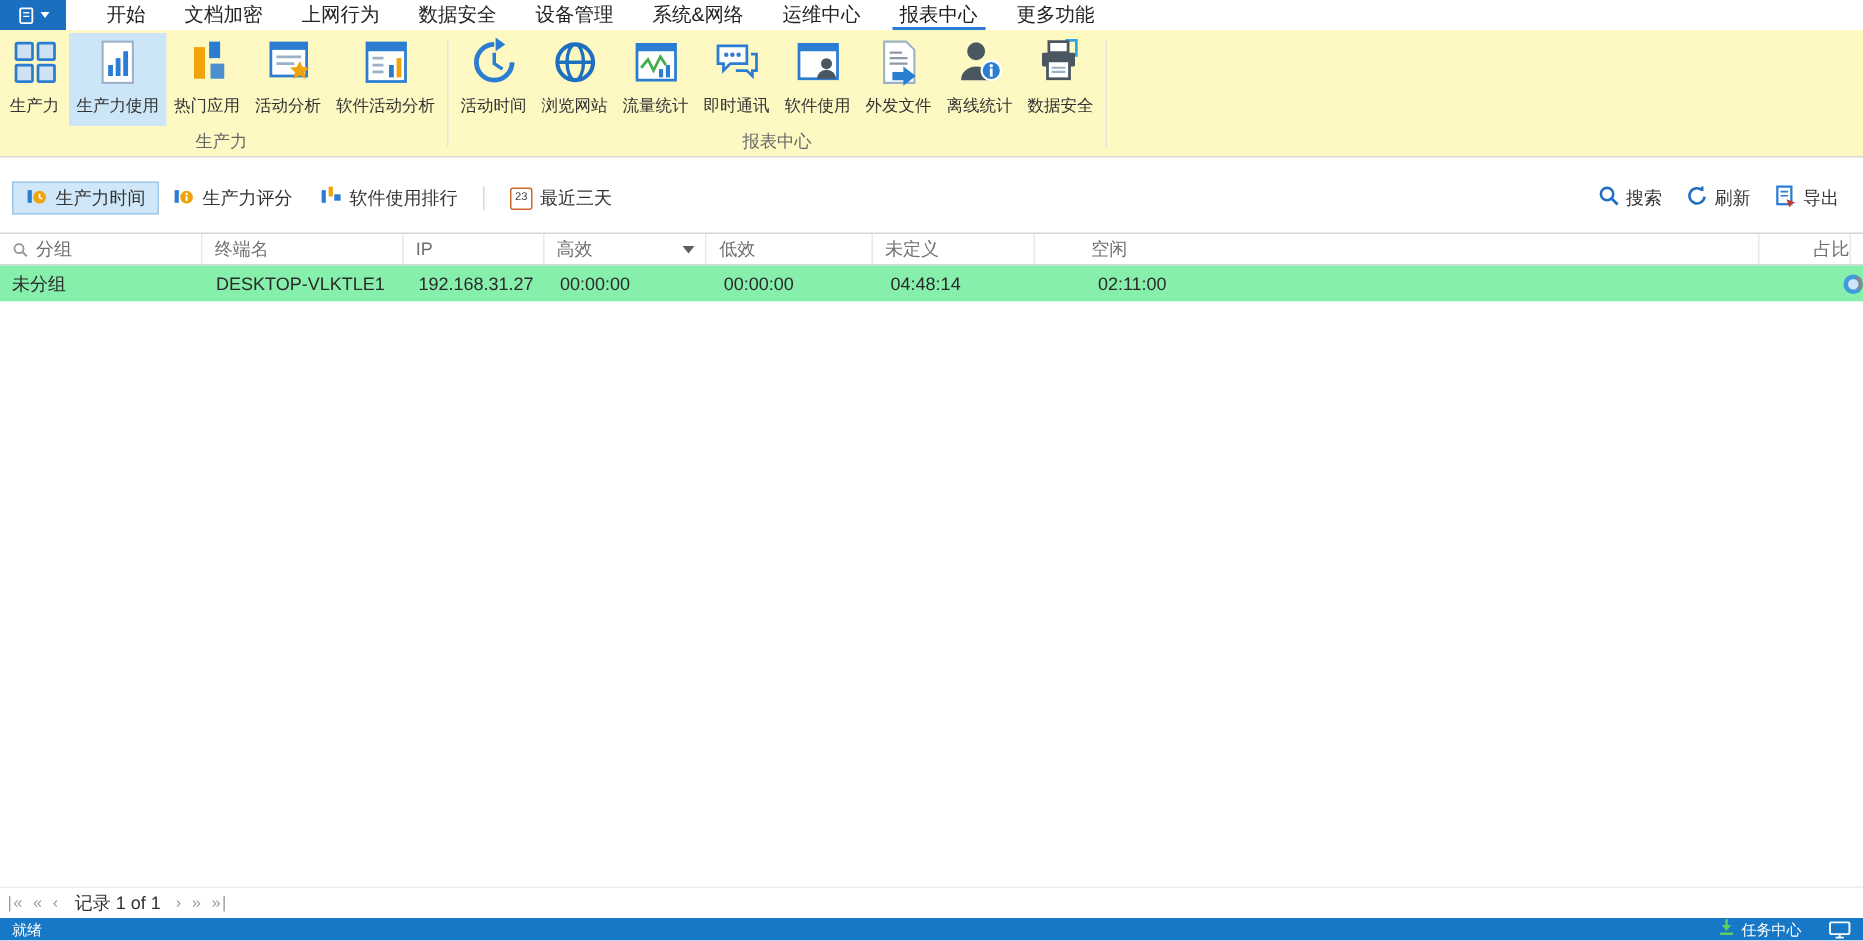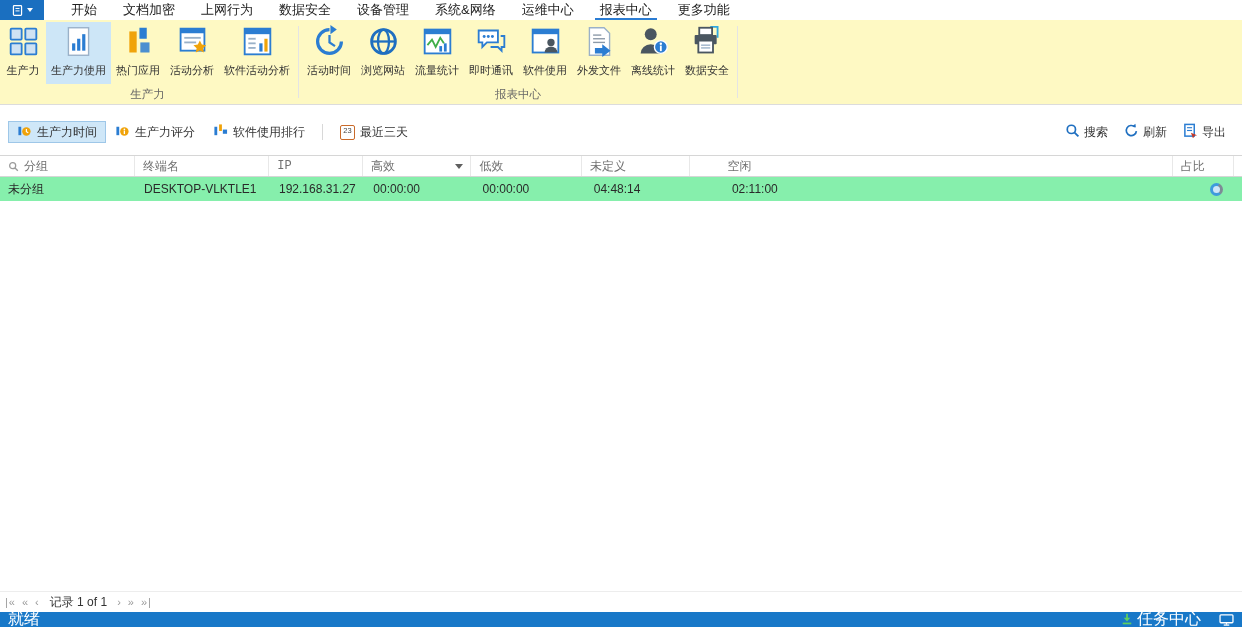--- a/index.html
+++ b/index.html
@@ -36,40 +36,40 @@
   .sbtn svg { width:15px; height:15px; }
   .subsep { width:1px; height:16px; background:#d8d8d8; margin:0 8px; }
   .sub-right { margin-left:auto; display:flex; align-items:center; gap:4px; }
   .abtn { display:flex; align-items:center; gap:4px; padding:2px 6px; cursor:pointer; color:#333; }
   .abtn svg { width:15px; height:15px; }
   .cal { width:15px; height:15px; border:1px solid #c96a2a; border-radius:2px; position:relative; background:#fff; overflow:hidden; font-size:0; }
   .cal .cal-top { height:4px; background:#e05a2b; }
   .cal .cal-num { display:block; font-size:7.5px; line-height:10px; text-align:center; color:#444; }
   
   .thead { height:22px; display:flex; border-top:1px solid #d6d6d6; border-bottom:1px solid #d6d6d6; background:#fff; flex:0 0 auto; color:#707070; }
-  .th { display:flex; align-items:center; padding-left:8px; border-right:1px solid #e8e8e8; cursor:pointer; overflow:hidden; white-space:nowrap;font-family:Liberation Mono, monospace; }
+  .th { display:flex; align-items:center; padding-left:8px; border-right:1px solid #e8e8e8; cursor:pointer; overflow:hidden; white-space:nowrap; }
   .th:last-child { border-right:none; }
   .c0{width:137px;} .c1{width:136px;} .c2{width:95px;} .c3{width:110px;} .c4{width:112px;}
-  .c5{width:110px;} .c6{width:460px;margin-left:29px;} .c7{width:62px;} .c8{width:20px; flex:1;}
+  .c5{width:110px;} .c6{width:460px;margin-left:29px;} .c7{width:62px;justify-content:flex-end;} .c8{width:20px; flex:1;}
   .th .mag { margin-right:5px; display:flex; }
   .filter-arrow { margin-left:auto; margin-right:7px; width:0; height:0; border-left:4px solid transparent; border-right:4px solid transparent; border-top:5px solid #5f5f5f; cursor:pointer; }
   .trow { height:24px; display:flex; background:#86efac; flex:0 0 auto; cursor:pointer; color:#2a2a2a; }
   .td { display:flex; align-items:center; padding-left:8px; overflow:hidden; white-space:nowrap; }
   .donut { width:13px; height:13px; border-radius:50%; margin-left:22px;
            background:conic-gradient(from 25deg,#7d8b96 0 31%,#3e9bdc 31% 100%); position:relative; }
   .donut::after { content:""; position:absolute; left:3px; top:3px; width:7px; height:7px; border-radius:50%; background:#cfe6f9; }
   .dots { display:flex; gap:2.5px; margin-left:2px; cursor:pointer; }
   .dots i { width:3px; height:3px; border-radius:50%; background:#3a3a3a; }
   .grid-empty { flex:1 1 auto; background:#fff; }
   
   .pager { height:21px; display:flex; align-items:center; padding-left:5px; gap:6px; border-top:1px solid #ededed; flex:0 0 auto; }
   .pnav { color:#9a9a9a; font-size:11px; cursor:pointer; letter-spacing:1px; }
   .ptext { color:#333; font-size:12px; margin:0 4px; }
   
-  .statusbar { height:15px; background:#1878c8; color:#fff; display:flex; align-items:center; padding:0 8px; font-size:16px; flex:0 0 auto; }
+  .statusbar { height:15px; background:#1878c8; color:#fff; display:flex; align-items:center; padding:0 8px; font-size:10px; flex:0 0 auto; }
   .sb-right { margin-left:auto; display:flex; align-items:center; gap:18px;text-align:center; }
   .sb-task { display:flex; align-items:center; gap:4px; cursor:pointer; }
   .sb-task svg { width:12px; height:12px; }
   .sb-mon svg { width:15px; height:12px; display:block; cursor:pointer; }
 </style>
 </head>
 <body>
 
 <div class="menubar">
   <div class="appbtn">

